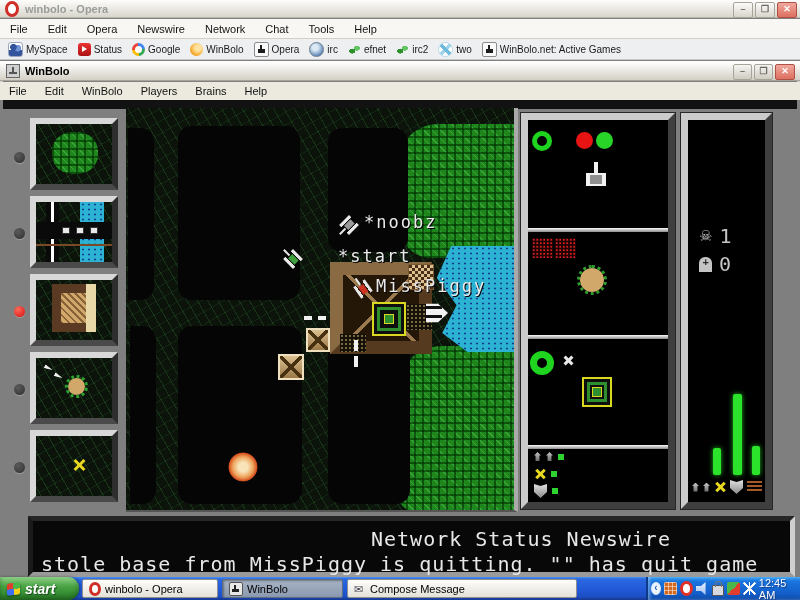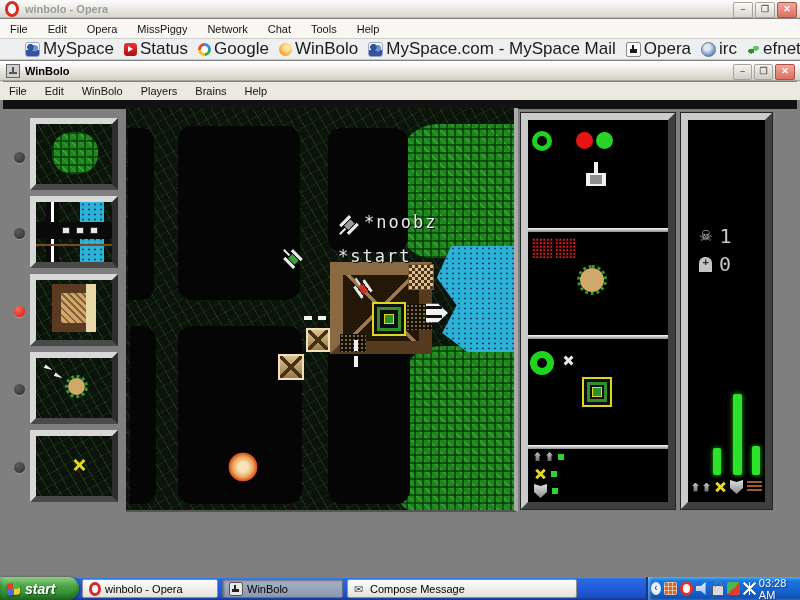--- a/index.html
+++ b/index.html
@@ -14,22 +14,22 @@
   .winbtns{position:absolute;top:2px;display:flex;gap:2px}
   .winbtns.op{right:3px}
   .wbtn{width:18px;height:14px;border:1px solid #a8a49a;border-radius:2px;
     background:linear-gradient(#fbfbfa,#d8d5cc);font-size:9px;line-height:12px;
     text-align:center;color:#6a675f;font-weight:bold}
   .wbtn.close{background:linear-gradient(#f0a79d,#dd6f60);color:#fff;border-color:#b05045}
   .op-menu{position:absolute;left:0;top:19px;width:800px;height:19px;background:#f8f7f4;
     border-bottom:1px solid #d2cfc6;display:flex;align-items:center;font-size:11px;color:#141414}
   .op-menu span{padding:0 10px}
   .bm-bar{position:absolute;left:0;top:39px;width:800px;height:21px;background:#edeff1;
-    border-bottom:1px solid #c6c8ca;display:flex;align-items:center;font-size:17px;
-    color:#1a1a1a;padding-left:20px;box-sizing:border-box;white-space:nowrap}
+    border-bottom:1px solid #c6c8ca;display:flex;align-items:center;font-size:10px;
+    color:#1a1a1a;padding-left:3px;box-sizing:border-box;white-space:nowrap}
   .bm{display:flex;align-items:center;gap:3px;padding:0 5px}
   .bi{width:13px;height:13px;display:inline-block;border-radius:3px;position:relative;flex:none}
   .bi-people{background:
      radial-gradient(circle at 34% 32%,#33539c 3px,transparent 3.6px),
      radial-gradient(circle at 68% 40%,#6f93d6 3px,transparent 3.6px),
      linear-gradient(180deg,#fff 55%,#33539c 55%);border:1px solid #9aa6c0}
   .bi-youtube{background:linear-gradient(#e33,#a11);border-radius:3px}
   .bi-youtube::after{content:"";position:absolute;left:4px;top:3px;width:0;height:0;
      border-left:5px solid #fff;border-top:3.5px solid transparent;border-bottom:3.5px solid transparent}
   .bi-google{border-radius:50%;background:conic-gradient(#4285f4 0 25%,#34a853 0 50%,#fbbc05 0 75%,#ea4335 0)}
@@ -226,21 +226,21 @@
   <span class="winbtns op">
     <span class="wbtn">–</span>
     <span class="wbtn">❐</span>
     <span class="wbtn close">✕</span>
   </span>
 </div>
 <div class="op-menu">
   <span>File</span>
   <span>Edit</span>
   <span>Opera</span>
-  <span>MissPiggy</span>
+  <span>Newswire</span>
   <span>Network</span>
   <span>Chat</span>
   <span>Tools</span>
   <span>Help</span>
 </div>
 <div class="bm-bar">
   <span class="bm">
       <span class="bi bi-people"></span>
       <span>MySpace</span>
     </span>
@@ -248,24 +248,20 @@
       <span class="bi bi-youtube"></span>
       <span>Status</span>
     </span>
   <span class="bm">
       <span class="bi bi-google"></span>
       <span>Google</span>
     </span>
   <span class="bm">
       <span class="bi bi-stickam"></span>
       <span>WinBolo</span>
-    </span>
-  <span class="bm">
-      <span class="bi bi-people"></span>
-      <span>MySpace.com - MySpace Mail</span>
     </span>
   <span class="bm">
       <span class="bi bi-tank"></span>
       <span>Opera</span>
     </span>
   <span class="bm">
       <span class="bi bi-irc"></span>
       <span>irc</span>
     </span>
   <span class="bm">
@@ -366,20 +362,21 @@
     <span class="dash" style="left:228px;top:232px;width:4px;height:11px"></span>
     <span class="dash" style="left:228px;top:248px;width:4px;height:11px"></span>
 
     <div class="boom" style="left:102px;top:344px"></div>
 
     <span class="tank tk-g" style="left:160px;top:144px"></span>
     <span class="pname" style="left:212px;top:138px">*start</span>
     <span class="tank tk-w" style="left:216px;top:110px"></span>
     <span class="pname" style="left:238px;top:104px">*noobz</span>
     <span class="tank tk-r" style="left:230px;top:174px"></span>
+    <span class="pname" style="left:250px;top:168px">MissPiggy</span>
   </div>
 
   <div class="panel p-mid">
     <div class="sec" style="height:108px">
       <span class="ring" style="left:4px;top:11px;width:20px;height:20px"></span>
       <span class="dot" style="left:48px;top:12px;width:17px;height:17px;background:#e81414"></span>
       <span class="dot" style="left:68px;top:12px;width:17px;height:17px;background:#28d428"></span>
       <span class="wtank" style="left:58px;top:42px">
           <span class="wt-barrel"></span>
           <span class="wt-body"></span>
@@ -429,20 +426,24 @@
     <span class="vbar" style="left:64px;top:326px;width:8px;height:29px"></span>
     <span class="srow" style="left:4px;top:360px;gap:4px">
       <span class="pbx"></span>
       <span class="pbx"></span>
       <span class="xmark" style="width:12px;height:12px"></span>
       <span class="shield"></span>
       <span class="mlines"></span>
     </span>
   </div>
 
+  <div class="newswire">
+    <span class="nw-title">Network Status Newswire</span>
+    <span class="nw-msg">stole base from MissPiggy  is quitting.  "" has quit game</span>
+  </div>
 </div>
 
 <div class="taskbar">
   <div class="start">
     <span class="flag"></span>
     <span>start</span>
   </div>
   <div class="task" style="left:82px;width:136px">
     <span class="tico opera"></span>
     <span>winbolo - Opera</span>
@@ -456,15 +457,15 @@
     <span>Compose Message</span>
   </div>
   <div class="tray">
     <span class="chev">‹</span>
     <span class="tri tri-grid"></span>
     <span class="tri tri-opera"></span>
     <span class="tri tri-sound"></span>
     <span class="tri tri-lock"></span>
     <span class="tri tri-msn"></span>
     <span class="tri tri-star"></span>
-    <span class="clock">03:28 AM</span>
+    <span class="clock">12:45 AM</span>
   </div>
 </div>
 
 </body></html>

